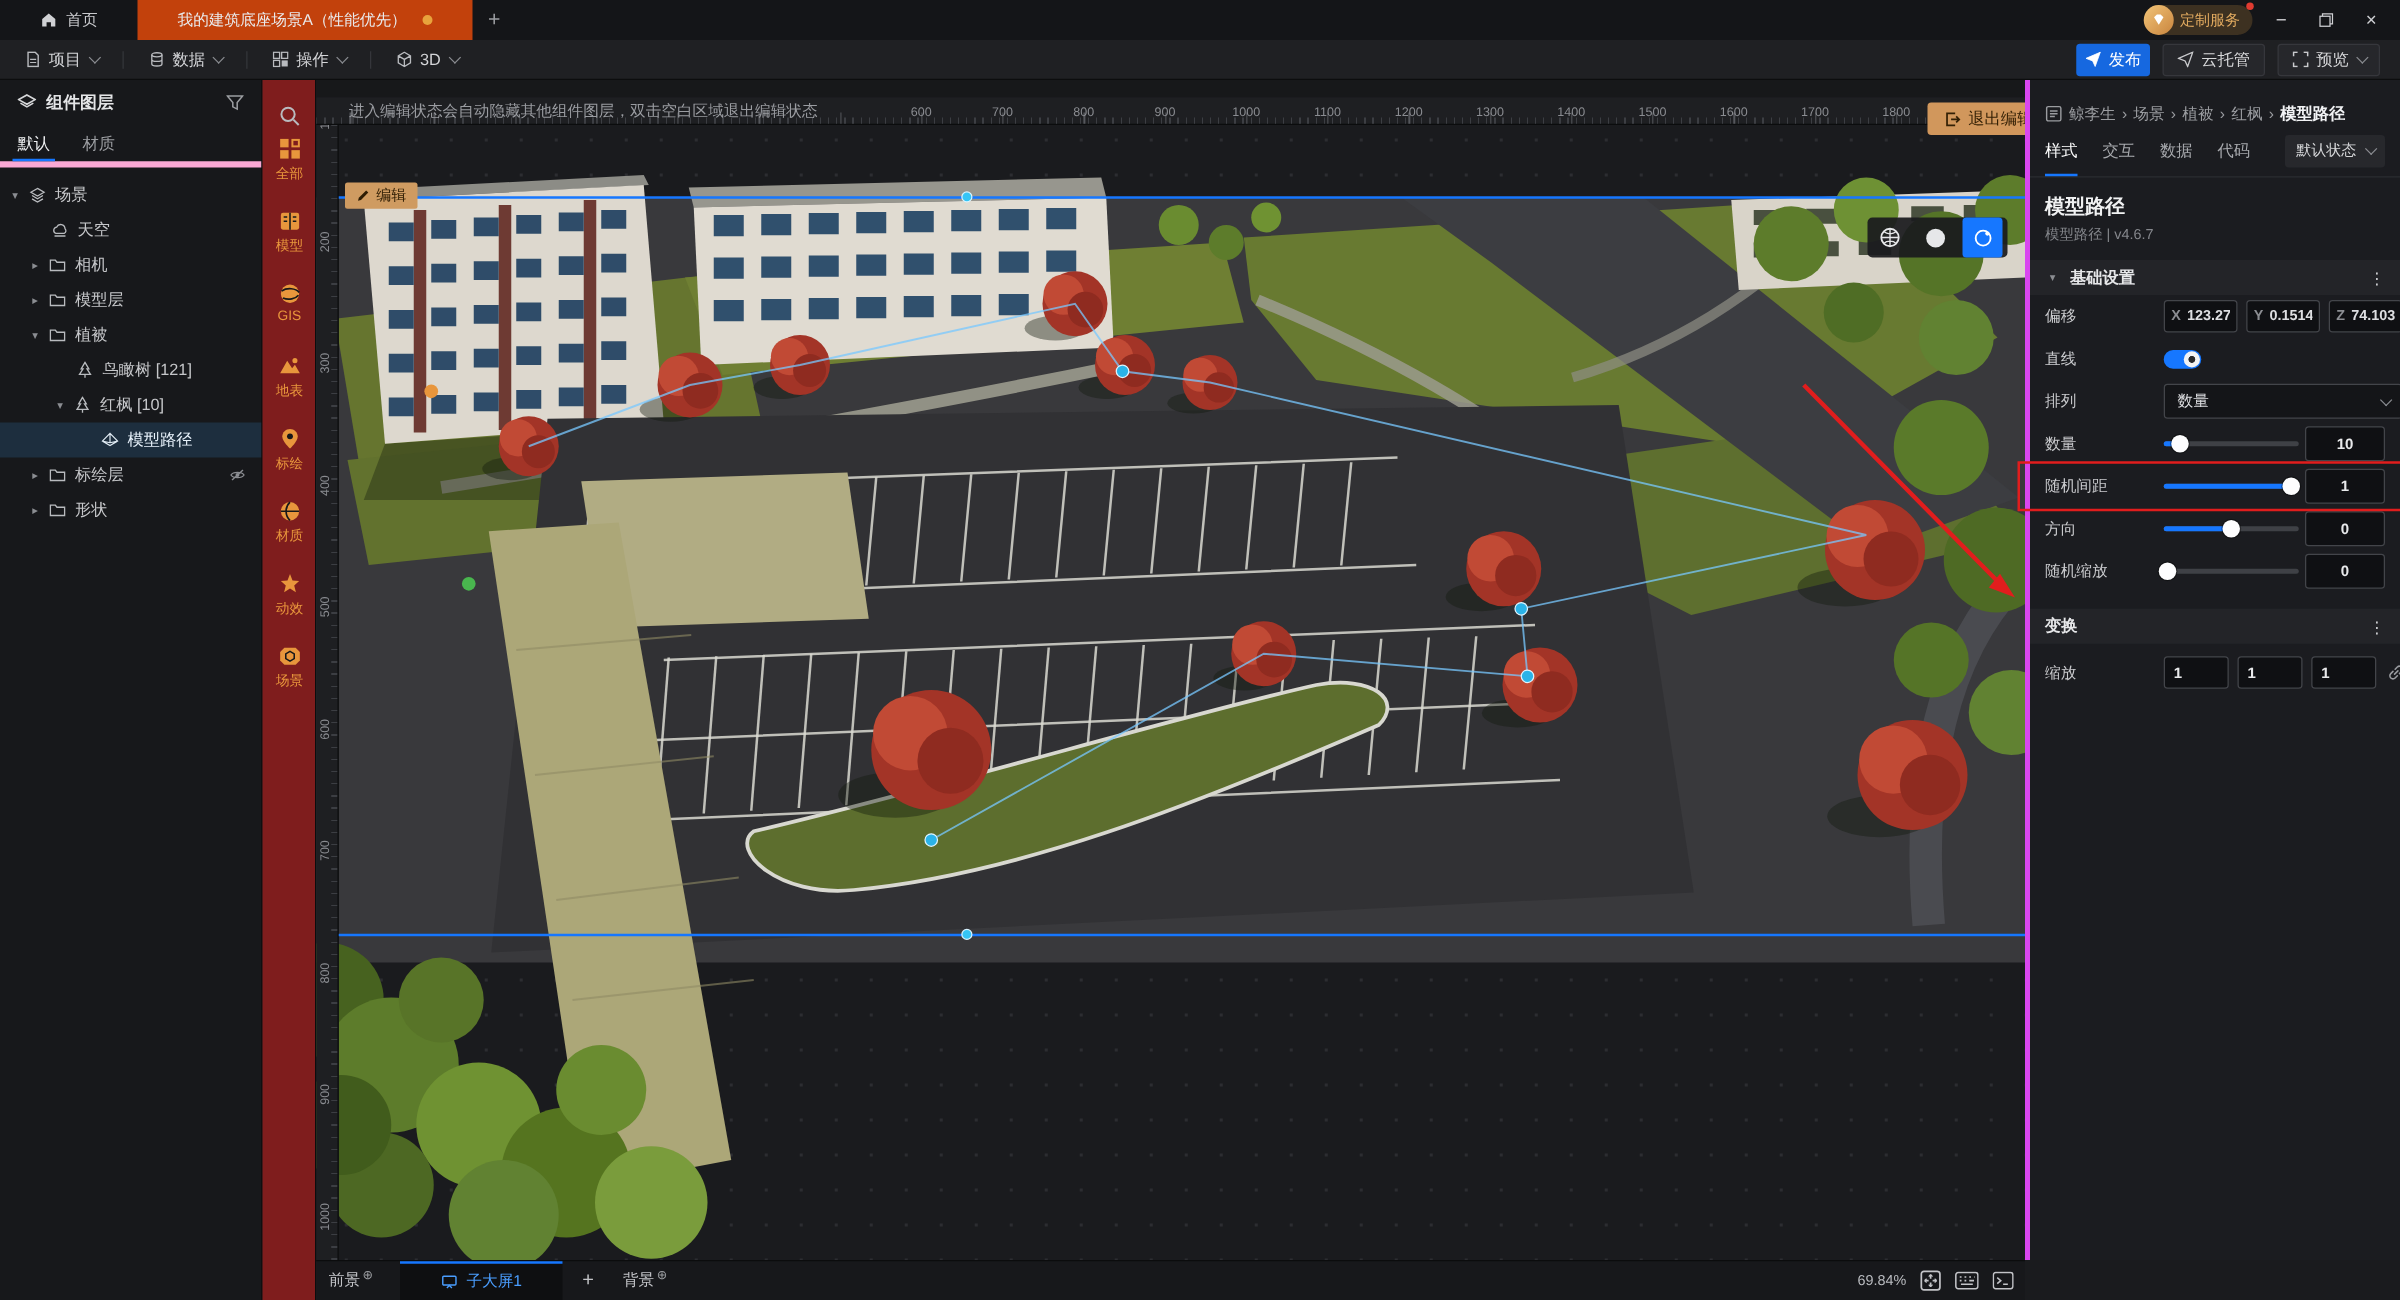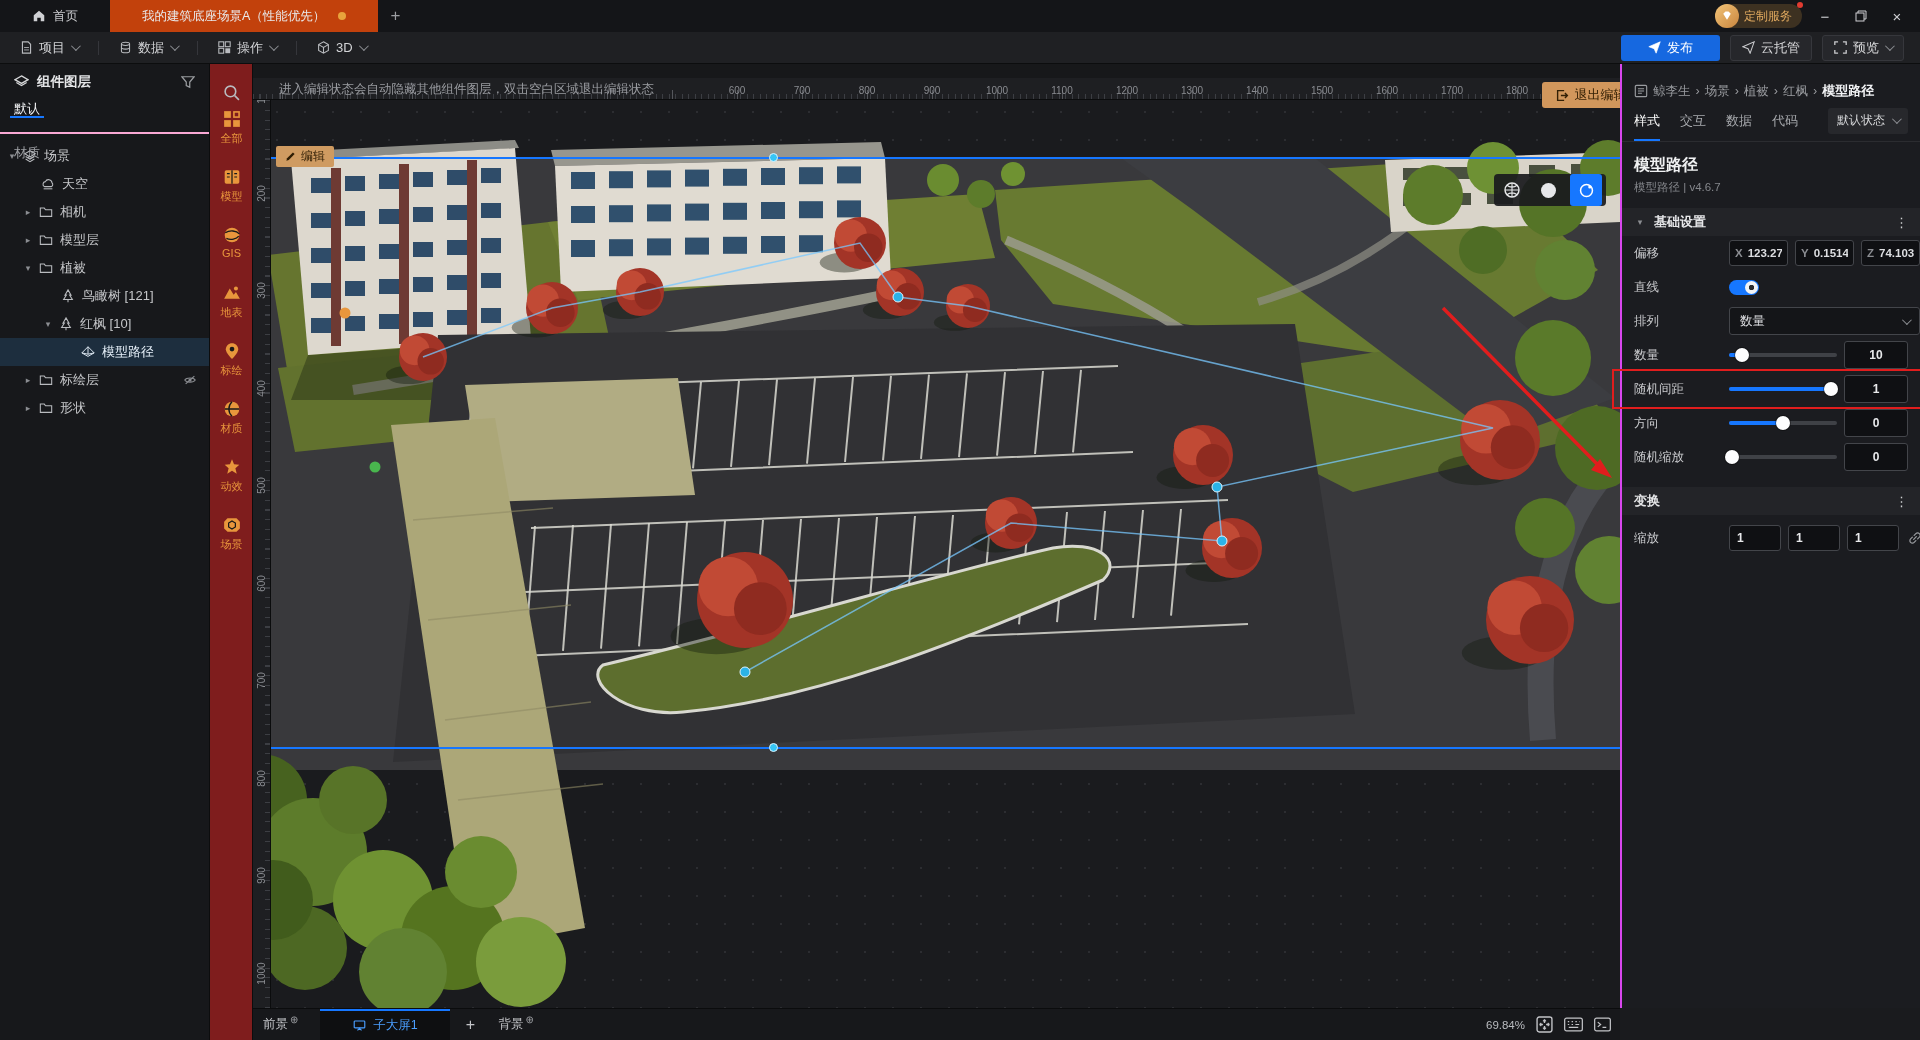--- a/index.html
+++ b/index.html
@@ -17,27 +17,27 @@
   .svc-gem{width:24px;height:24px;border-radius:50%;background:linear-gradient(135deg,#f2c478,#c9853e);display:flex;align-items:center;justify-content:center;margin-right:5px;}
   .svc-label{font-size:12px;color:#e0a95f;}
   .svc-dot{position:absolute;right:-1px;top:-2px;width:6px;height:6px;border-radius:50%;background:#e03b30;}
   .winbtn{width:26px;height:24px;display:flex;align-items:center;justify-content:center;color:#cfd0d3;font-size:15px;}
   
   .menubar{position:absolute;left:0;top:32px;width:1920px;height:32px;background:#1f2023;display:flex;align-items:center;border-bottom:1px solid #0c0d0e;}
   .mitem{display:flex;align-items:center;gap:6px;padding:0 4px;margin-left:16px;font-size:13px;color:#d3d4d7;}
   .msep{width:1px;height:14px;background:#35363b;margin-left:16px;}
   .chev{width:7px;height:7px;border-right:1.5px solid #8b8d92;border-bottom:1.5px solid #8b8d92;transform:rotate(45deg) translateY(-2px);display:inline-block;}
   .mb-right{margin-left:auto;display:flex;align-items:center;gap:10px;padding-right:16px;}
-  .btn-publish{display:flex;align-items:center;gap:6px;height:26px;padding:0 27px;background:#1668e0;border-radius:3px;color:#fff;font-size:13px;}
+  .btn-publish{display:flex;align-items:center;gap:6px;height:26px;padding:0 7px;background:#1668e0;border-radius:3px;color:#fff;font-size:13px;}
   .btn-dark{display:flex;align-items:center;gap:6px;height:26px;padding:0 11px;background:#26272b;border:1px solid #36373c;border-radius:3px;color:#d6d7d9;font-size:13px;}
   
   .sidebar{position:absolute;left:0;top:64px;width:210px;height:976px;background:#17181b;border-right:1px solid #0c0d0e;}
   .sb-head{display:flex;align-items:center;height:36px;padding:0 14px;color:#e4e5e7;}
   .sb-title{font-size:13.5px;font-weight:bold;margin-left:8px;}
-  .sb-tabs{display:flex;align-items:flex-start;gap:26px;padding:0 14px;height:34px;border-bottom:2px solid #f9a8d4;flex-direction:column;}
+  .sb-tabs{display:flex;align-items:center;gap:26px;padding:0 14px;height:34px;border-bottom:5px solid #f9a8d4;}
   .sbtab{font-size:13px;color:#9b9da1;position:relative;height:100%;display:flex;align-items:center;}
   .sbtab.active{color:#f0f1f3;}
   .sbtab.active::after{content:"";position:absolute;left:-4px;right:-4px;bottom:0;height:2px;background:#1677ff;}
   .tree{padding-top:8px;position:relative;}
   .trow{display:flex;align-items:center;height:28px;font-size:13px;color:#c6c7ca;position:relative;}
   .trow.selected{background:#1d2e3e;color:#e8f2fb;}
   .tarrow{width:12px;font-size:9px;color:#8b8d92;text-align:center;flex:none;}
   .ticon{width:16px;height:16px;margin:0 6px 0 4px;flex:none;display:flex;align-items:center;justify-content:center;}
   .teye{margin-left:auto;margin-right:12px;}
   
@@ -72,21 +72,21 @@
   .bb-plus-sup{font-size:10px;color:#9b9da1;margin-left:2px;margin-top:-2px;}
   .bb-tab{width:130px;margin-left:22px;background:#0e0f11;border-top:2px solid #1677ff;display:flex;align-items:center;justify-content:center;gap:7px;color:#4a9eff;font-size:12.5px;}
   .bb-add{width:40px;display:flex;align-items:center;justify-content:center;font-size:16px;color:#c3c4c8;}
   .bb-right{margin-left:auto;display:flex;align-items:center;gap:9px;padding-right:8px;}
   .bb-zoom{font-size:11.5px;color:#b9bbbf;}
   .bb-icon{width:20px;height:18px;display:flex;align-items:center;justify-content:center;}
   
   .statusbar{position:absolute;left:1620px;top:1008px;width:300px;height:32px;background:#202125;border-top:1px solid #0b0c0d;border-left:1px solid #0b0c0d;padding:3px 10px 0 12px;font-size:11px;color:#cfd0d3;}
   .strow{display:flex;justify-content:space-between;line-height:13px;font-weight:bold;}
   
-  .inspector{position:absolute;left:1620px;top:64px;width:300px;height:944px;background:#1b1c20;border-left:2px solid #d946ef;}
+  .inspector{position:absolute;left:1620px;top:64px;width:300px;height:944px;background:#1b1c20;border-left:4px solid #d946ef;}
   .crumb{display:flex;align-items:center;gap:5px;padding:18px 12px 0;font-size:12.5px;color:#9a9ca0;white-space:nowrap;}
   .crumb b{color:#f2f3f5;font-size:13px;}
   .ptabs{display:flex;align-items:center;gap:20px;padding:0 12px;height:42px;border-bottom:1px solid #2b2c30;}
   .ptab{font-size:13px;color:#a7a9ad;position:relative;height:100%;display:flex;align-items:center;}
   .ptab.active{color:#ffffff;}
   .ptab.active::after{content:"";position:absolute;left:0;right:0;bottom:0;height:2px;background:#1677ff;}
   .statebtn{margin-left:auto;display:flex;align-items:center;gap:7px;height:26px;padding:0 9px;background:#27282c;border-radius:3px;font-size:12px;color:#d6d7d9;}
   .comp-title{padding:13px 12px 0;}
   .comp-title h2{font-size:16px;color:#f0f1f2;}
   .comp-sub{font-size:11.5px;color:#85878c;margin-top:4px;}

